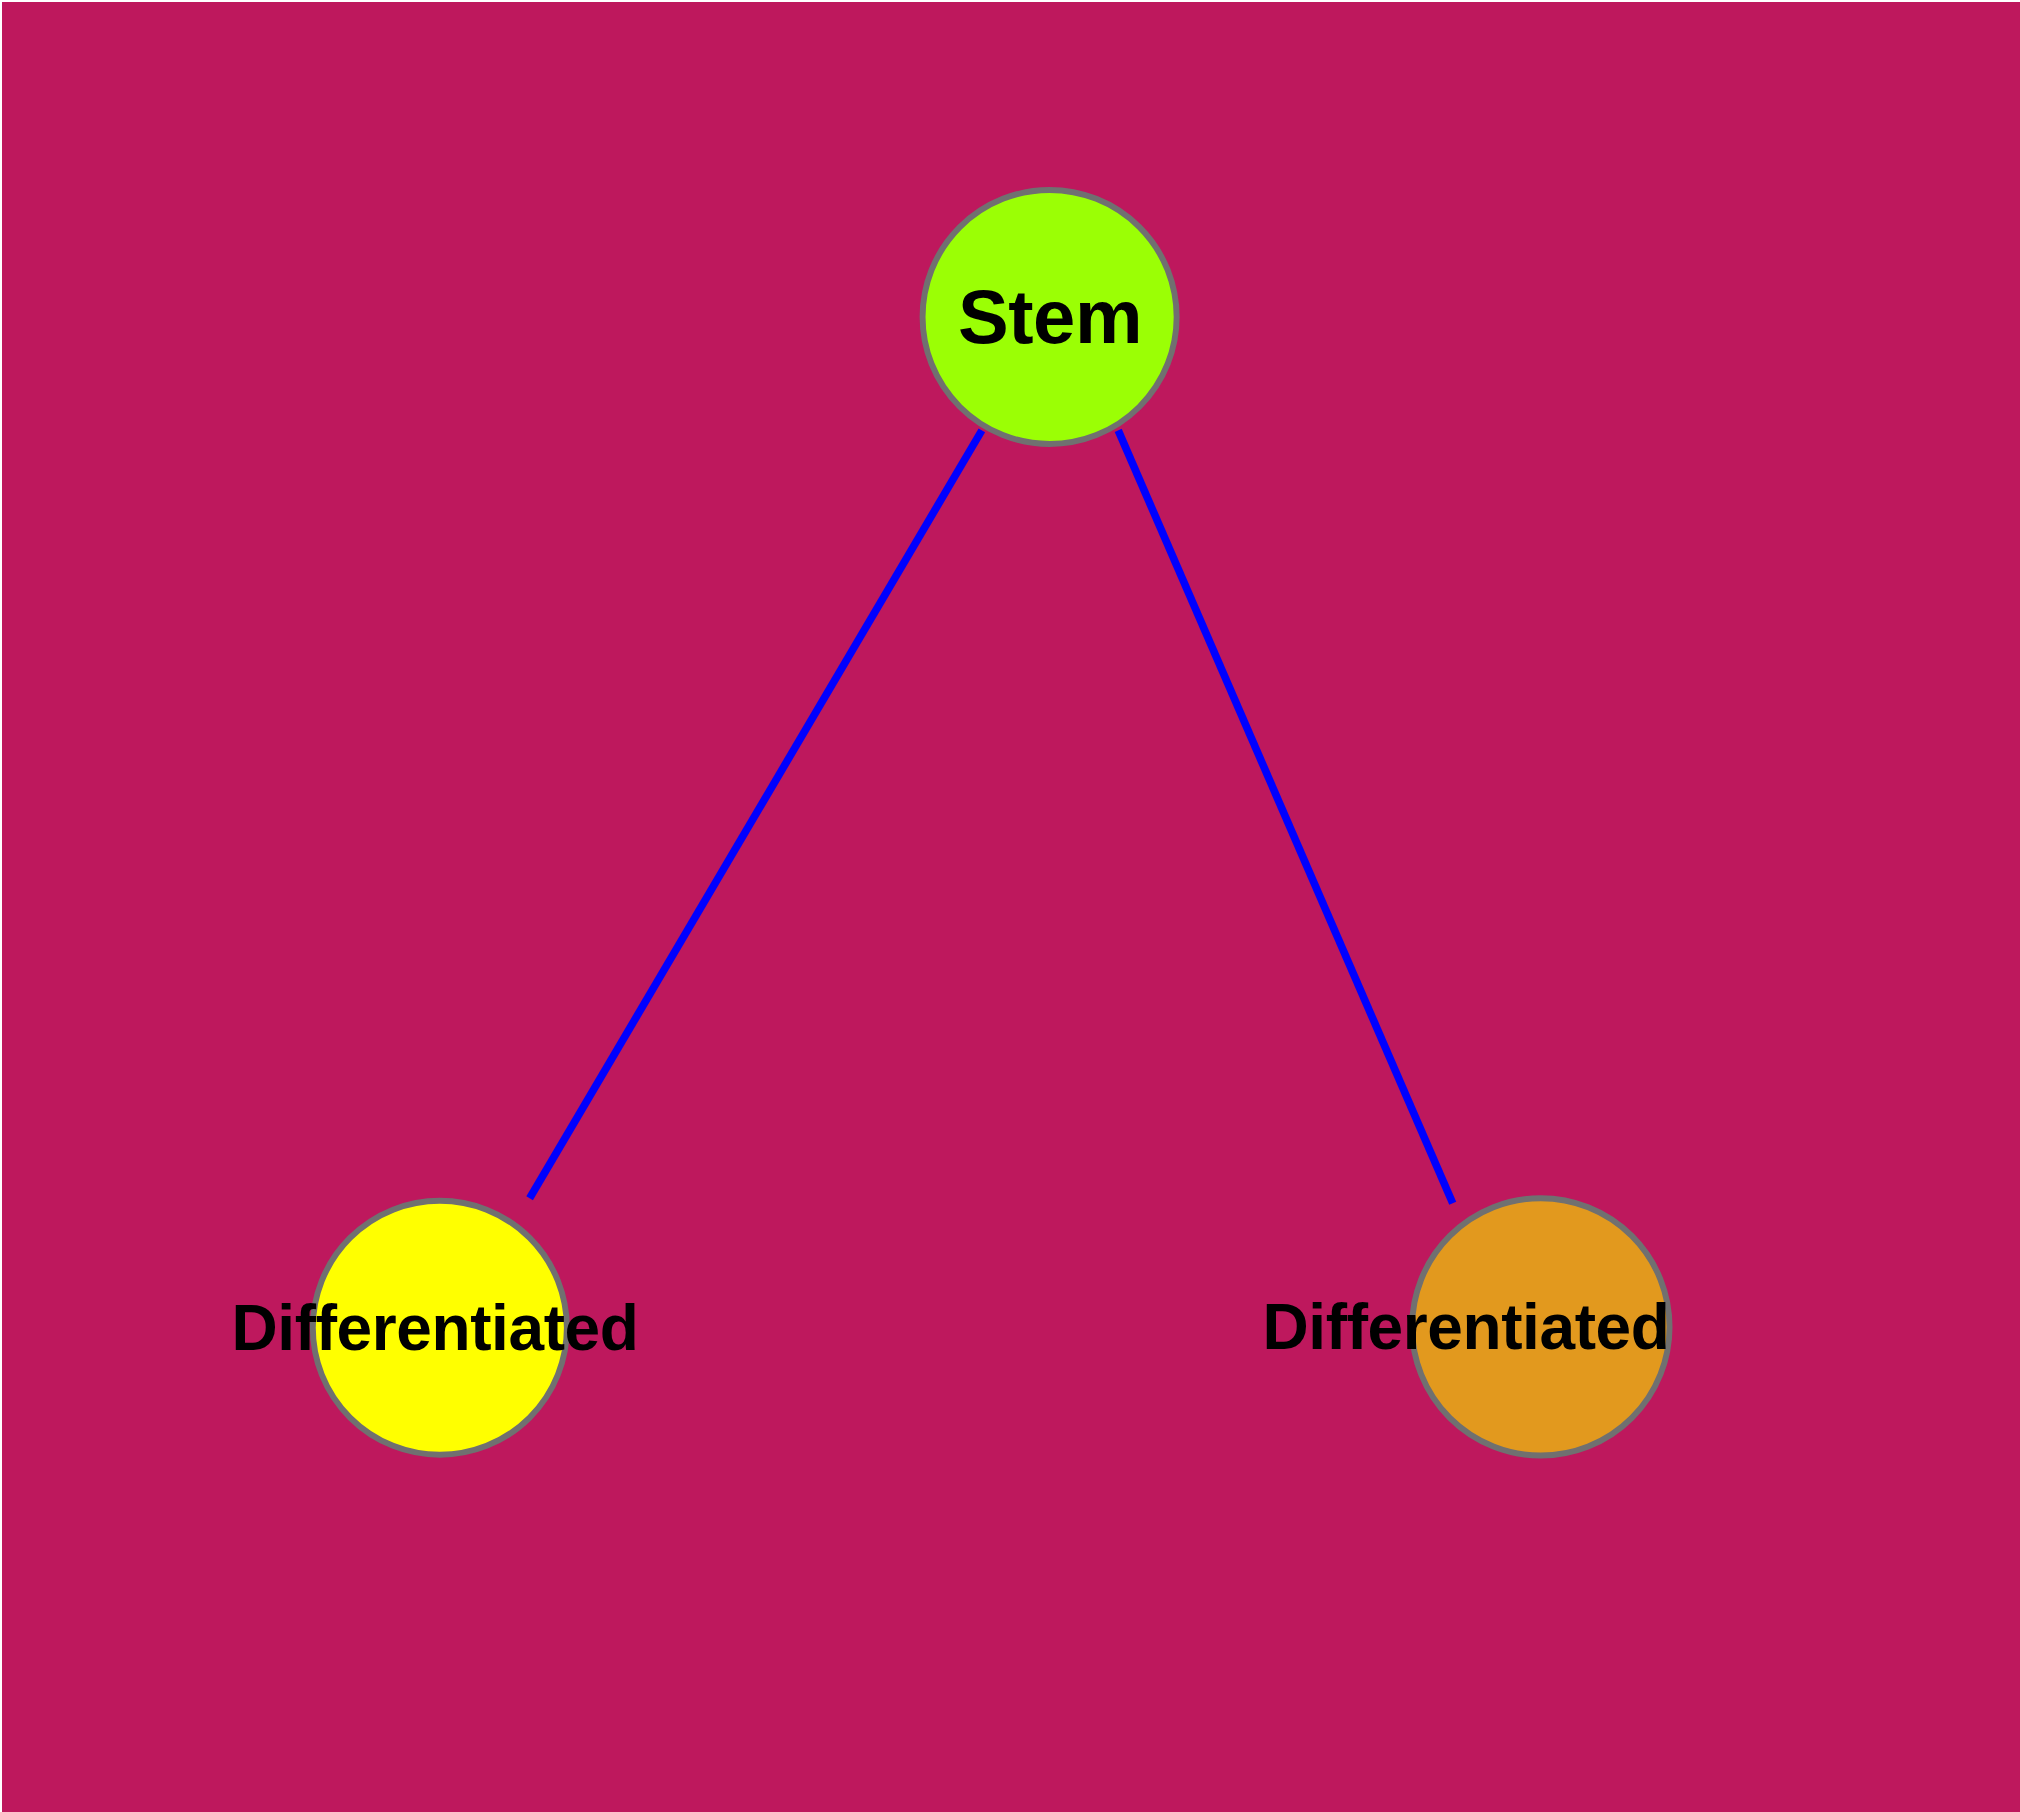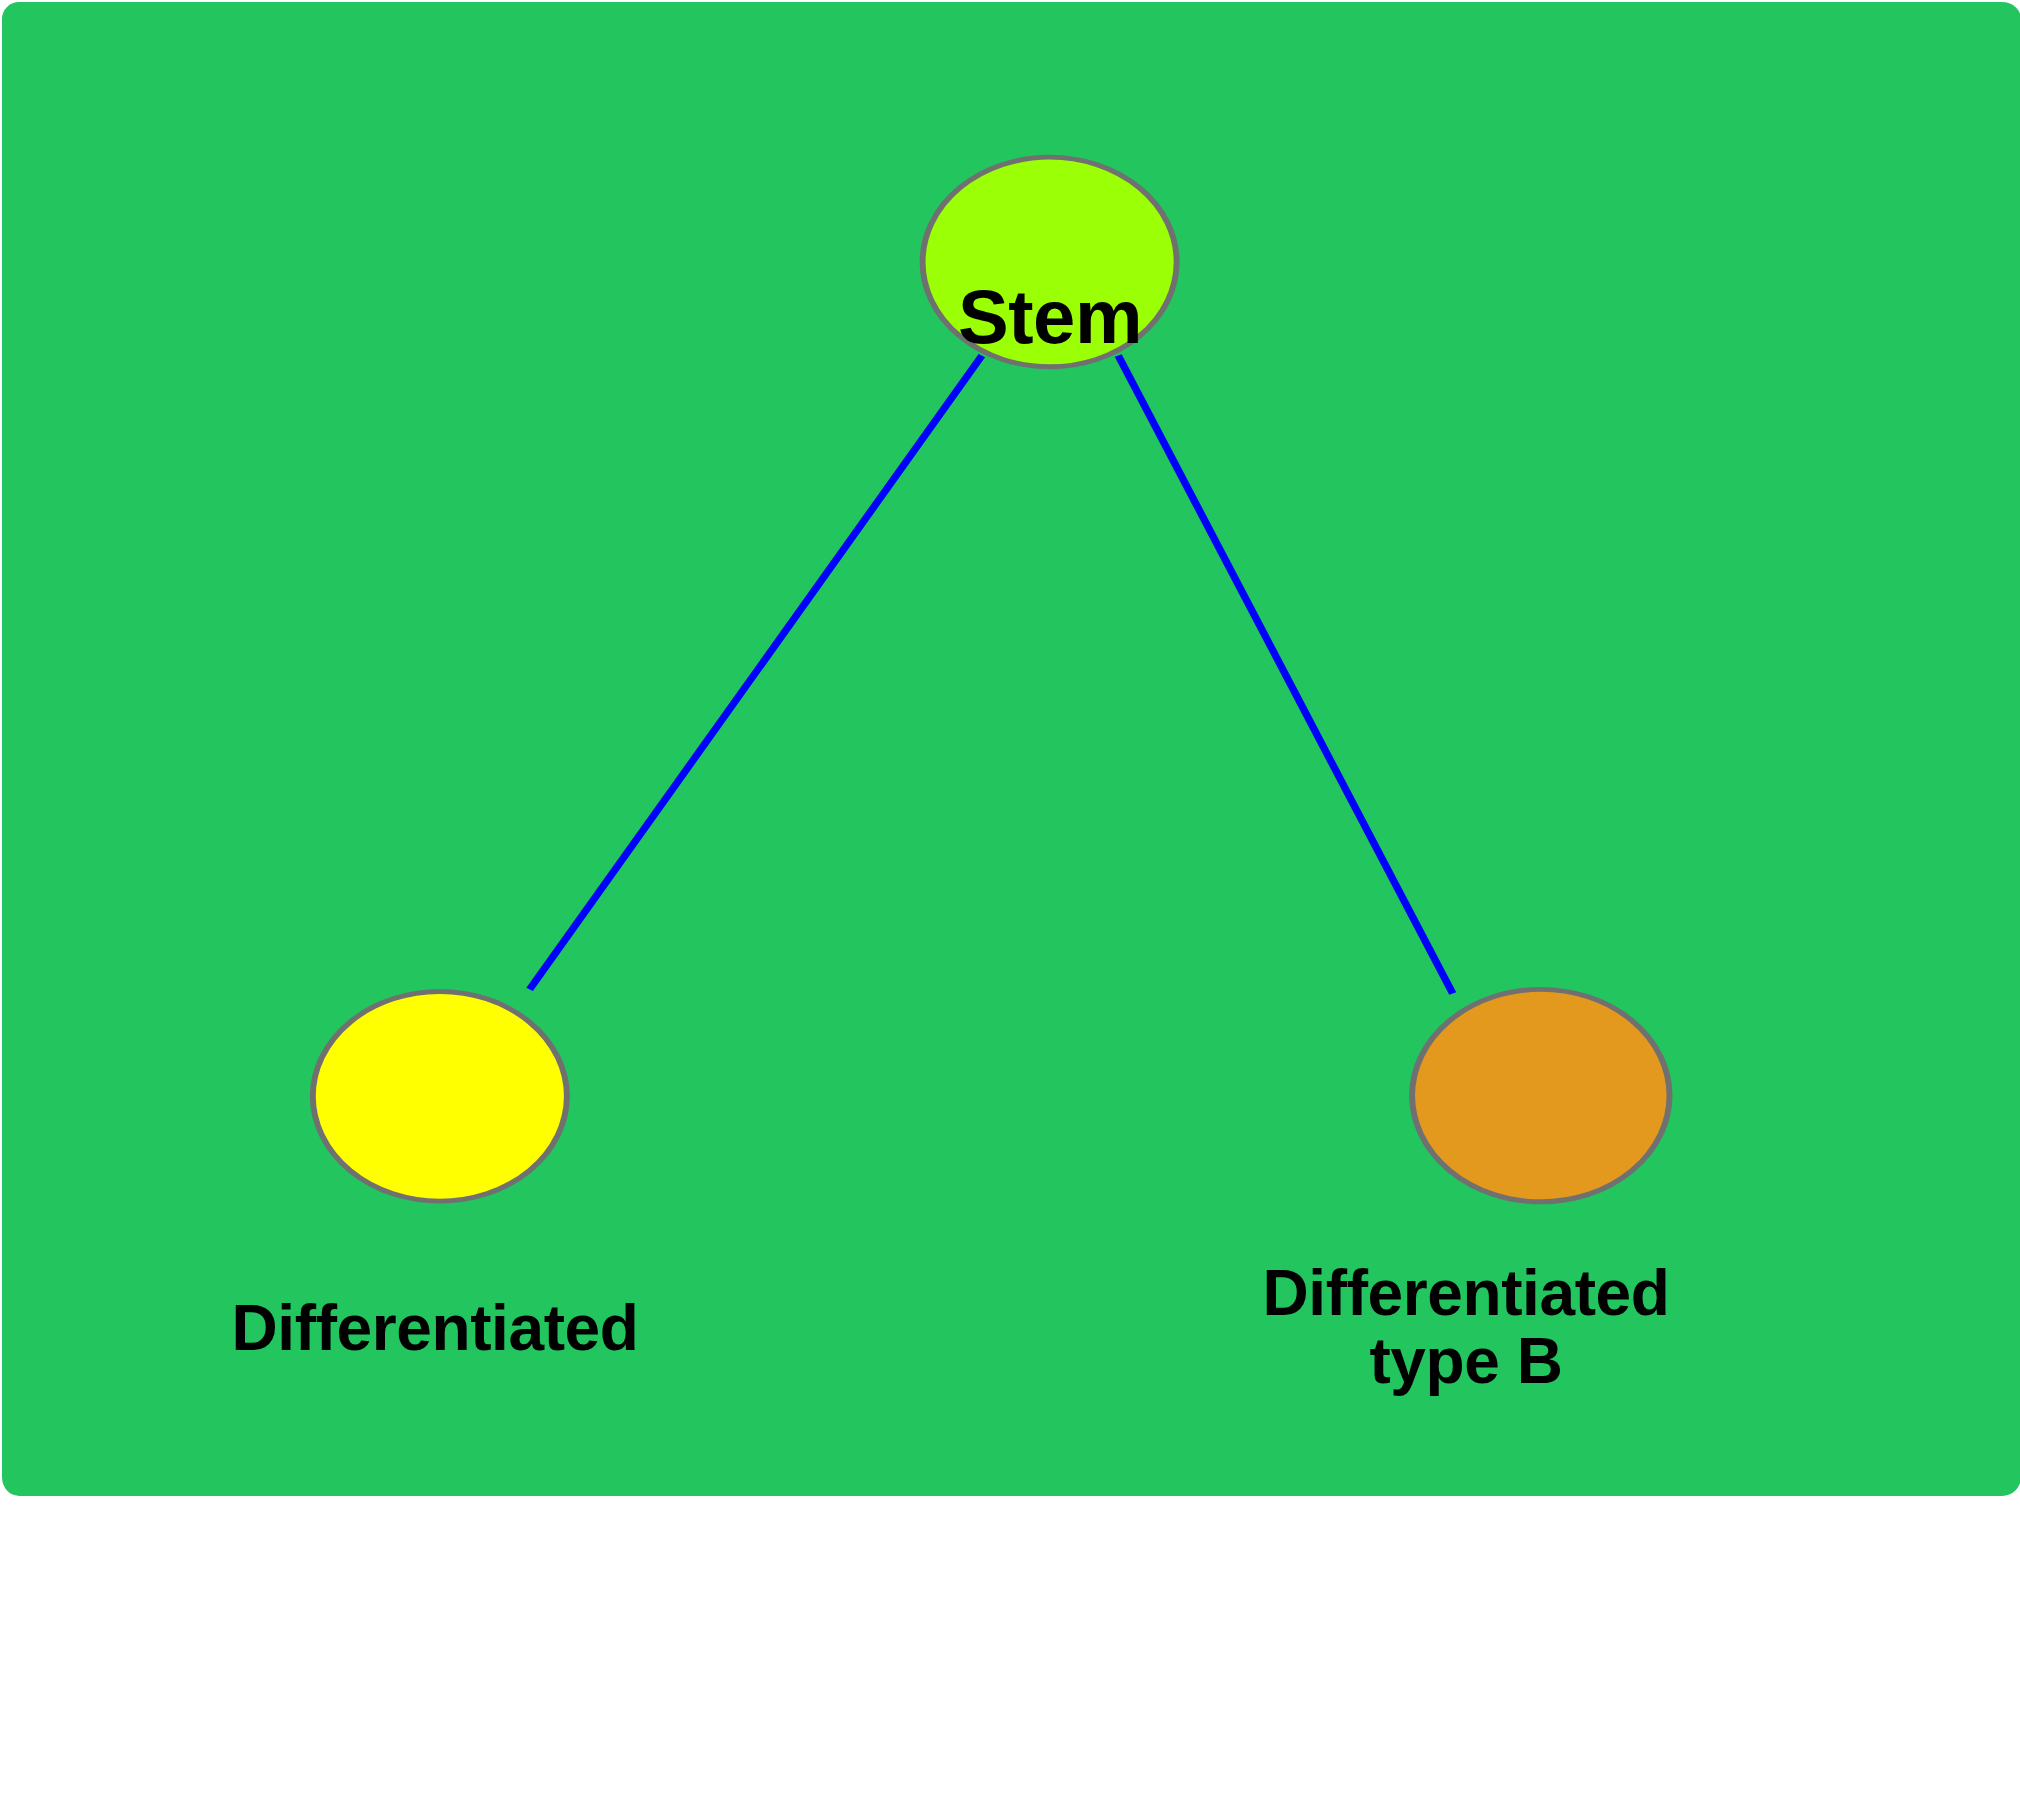--- a/index.html
+++ b/index.html
@@ -6,27 +6,26 @@
     margin: 0;
     padding: 0;
     background: #ffffff;
   }
   body {
     font-family: "Liberation Sans", sans-serif;
   }
   #canvas {
     position: relative;
     width: 2021px;
-    height: 1496px;
+    height: 1812px;
     overflow: hidden;
-    background: #22c55e;
+    background: #be185d;
     border-left: 2.5px solid #ffffff;
     border-top: 2.5px solid #ffffff;
     box-sizing: border-box;
-    border-radius: 19px;
   }
   #graph-svg {
     position: absolute;
     left: 0;
     top: 0;
     width: 100%;
     height: 100%;
     display: block;
   }
   .node-label {
@@ -60,17 +59,17 @@
     <g id="node-layer">
         <circle cx="1237" cy="372" r="150" fill="#9bff05" stroke="#707070" stroke-width="7"></circle>
         <circle cx="517" cy="1566" r="150" fill="#ffff00" stroke="#707070" stroke-width="7"></circle>
         <circle cx="1817" cy="1565" r="152" fill="#e2991e" stroke="#707070" stroke-width="7"></circle>
       </g>
   </svg>
 
   <div id="label-layer">
       <div class="node-label stem-label" style="left: 1048px; top: 315px; color: rgb(0, 0, 0);"><div>Stem</div></div>
       <div class="node-label" style="left: 433px; top: 1327px; color: rgb(0, 0, 0);"><div>Differentiated</div></div>
-      <div class="node-label" style="left: 1464px; top: 1326px; color: rgb(0, 0, 0);"><div>Differentiated</div><div>type B</div></div>
+      <div class="node-label" style="left: 1464px; top: 1326px; color: rgb(0, 0, 0);"><div>Differentiated</div></div>
     </div>
 
 </div>
 
 
 </body></html>

